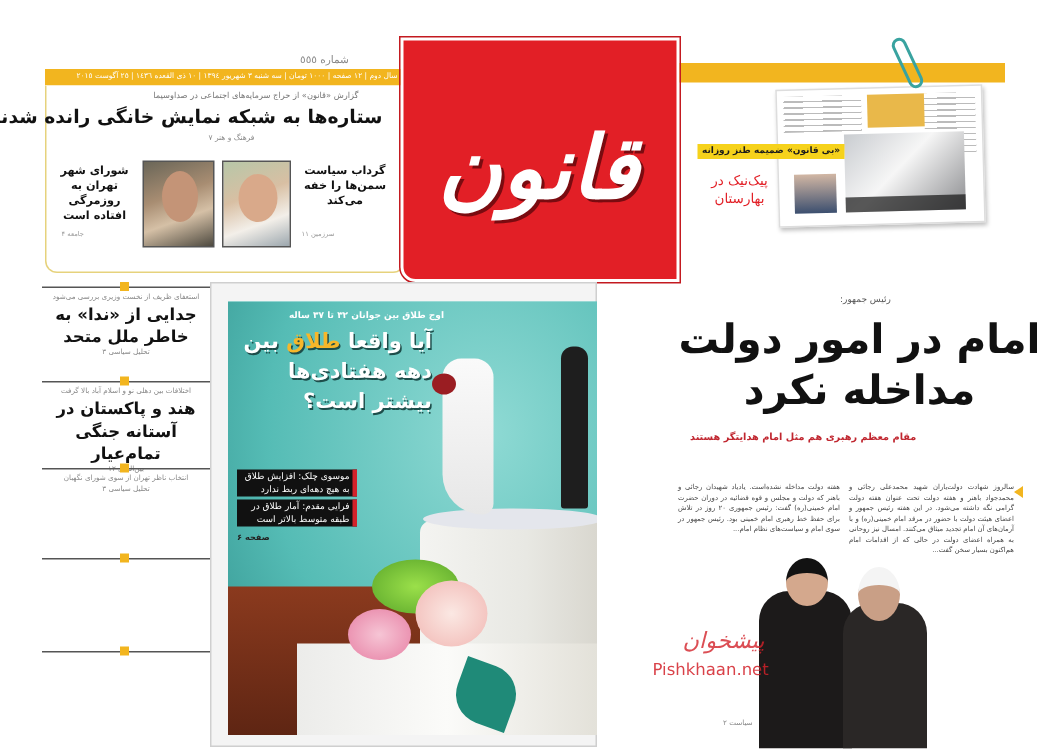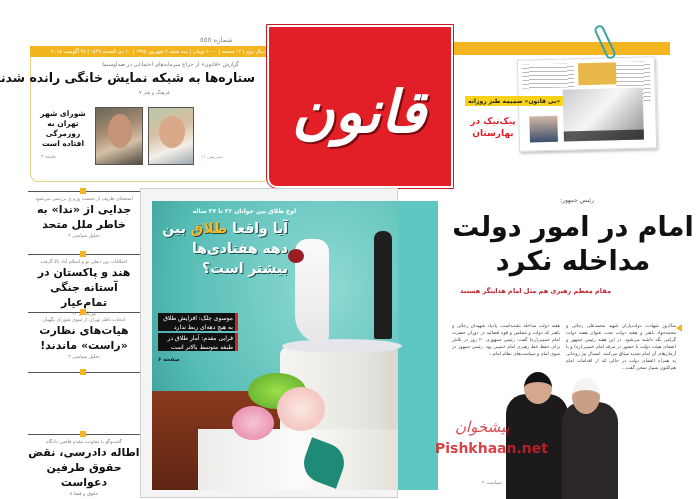--- a/index.html
+++ b/index.html
@@ -40,35 +40,35 @@
   
   .promo-paper { left: 518px; top: 58px; width: 138px; height: 92px; background: #fff; border: 1px solid #ddd; box-shadow: 1px 2px 3px rgba(0,0,0,.25); transform: rotate(-1.5deg); }
   .promo-logo { position: absolute; left: 60px; top: 4px; width: 40px; height: 22px; background: #e9b84a; }
   .promo-photo { position: absolute; left: 44px; top: 30px; width: 80px; height: 52px; background: linear-gradient(135deg, #c9ccd0 0%, #f6f6f6 45%, #8c8d90 100%); }
   .promo-band { position: absolute; left: 44px; top: 72px; width: 80px; height: 10px; background: rgba(20,20,20,.7); }
   .promo-lines { position: absolute; right: 4px; top: 4px; width: 34px; height: 40px; background: repeating-linear-gradient(#fff 0 3px, #bbb 3px 4px); }
   .promo-lines2 { position: absolute; left: 4px; top: 4px; width: 52px; height: 24px; background: repeating-linear-gradient(#fff 0 3px, #bbb 3px 4px); }
   .promo-thumb { position: absolute; left: 10px; top: 56px; width: 28px; height: 26px; background: linear-gradient(#d2b7a4, #3c4f6f); }
   .clip { left: 600px; top: 24px; width: 10px; height: 36px; border: 2px solid #39a3a0; border-radius: 6px; transform: rotate(-25deg); }
   .promo-tag { left: 465px; top: 96px; background: #f6d21b; font-size: 6px; font-weight: bold; padding: 1px 3px; direction: rtl; line-height: 8px; text-align: center; }
-  .promo-title { left: 462px; top: 115px; width: 62px; color: #e21f26; font-size: 9px; font-weight: bold; line-height: 12px; direction: rtl; text-align: center; }
+  .promo-title { left: 462px; top: 115px; width: 62px; color: #e21f26; font-size: 9px; font-weight: normal; line-height: 12px; direction: rtl; text-align: center; }
 
   
   .left-col { left: 28px; top: 186px; width: 112px; height: 313px; }
   .lc-item { position: absolute; left: 0; width: 112px; text-align: center; direction: rtl; }
   .lc-divider { position: absolute; left: 0; width: 112px; height: 1px; background: #555; }
   .lc-divider::after { content: ""; position: absolute; left: 52px; top: -3px; width: 6px; height: 6px; background: #f2b51f; }
   .lc-kicker { font-size: 4.8px; color: #888; line-height: 7px; }
   .lc-headline { font-size: 11px; font-weight: bold; line-height: 15px; color: #111; }
   .lc-red { color: #d3222a; }
   .lc-ref { font-size: 4.8px; color: #888; line-height: 8px; }
 
   
   .feature-frame { left: 140px; top: 188px; width: 258px; height: 310px; border: 1px solid #cfcfcf; background: #f4f4f4; }
-  .feature { left: 152px; top: 201px; width: 286px; height: 289px; background: #5ec7c1; overflow: hidden; }
+  .feature { left: 152px; top: 201px; width: 246px; height: 289px; background: #5ec7c1; overflow: hidden; }
   .feature-bg2 { position: absolute; left: 0; top: 0; width: 246px; height: 289px; background: radial-gradient(ellipse at 70% 30%, #8fdad4 0%, #55bcb5 60%, #2f8f8b 100%); }
   .table-wood { position: absolute; left: 0; top: 190px; width: 246px; height: 100px; background: linear-gradient(#8b3a1e, #5e2513); }
   .cake-top { position: absolute; left: 128px; top: 146px; width: 118px; height: 150px; background: linear-gradient(90deg, #f4f4f1, #e8e8e3 60%, #d9d7cf); border-radius: 8px 0 0 0; }
   .cake-low { position: absolute; left: 46px; top: 228px; width: 200px; height: 70px; background: linear-gradient(90deg, #ececea, #fbfbf9 50%, #e3e1d9); }
   .plate { position: absolute; left: 130px; top: 138px; width: 120px; height: 14px; border-radius: 50%; background: #e4e6ec; }
   .bride { position: absolute; left: 143px; top: 38px; width: 34px; height: 104px; background: linear-gradient(#fafafa, #e7e7e7); border-radius: 14px 14px 8px 30px; }
   .bouquet { position: absolute; left: 136px; top: 48px; width: 16px; height: 14px; border-radius: 50%; background: #9a1d22; }
   .groom { position: absolute; left: 222px; top: 30px; width: 18px; height: 108px; background: #1e1e1e; border-radius: 8px 8px 2px 2px; }
   .rose1 { position: absolute; left: 80px; top: 205px; width: 42px; height: 34px; border-radius: 50%; background: radial-gradient(#f6c5d5, #e780a4); }
   .rose2 { position: absolute; left: 125px; top: 186px; width: 48px; height: 44px; border-radius: 50%; background: radial-gradient(#fbe8e3, #f1b7b3); }
@@ -89,21 +89,21 @@
   .r-sub { left: 460px; top: 287px; font-size: 6.5px; color: #c0262f; font-weight: bold; direction: rtl; }
   .r-body { position: absolute; direction: rtl; text-align: justify; font-size: 4.6px; line-height: 7px; color: #444; }
   .r-col1 { left: 566px; top: 322px; width: 110px; height: 170px; }
   .r-col2 { left: 452px; top: 322px; width: 108px; height: 160px; }
   .r-bullet { position: absolute; left: 676px; top: 324px; width: 0; height: 0; border-top: 4px solid transparent; border-bottom: 4px solid transparent; border-right: 6px solid #f2b51f; }
   .r-photo { left: 506px; top: 372px; width: 110px; height: 127px; background: #fff; }
   .fig1 { position: absolute; left: 0; top: 22px; width: 62px; height: 105px; background: #1c1a1a; border-radius: 20px 20px 0 0; }
   .fig1-head { position: absolute; left: 18px; top: 0; width: 28px; height: 32px; border-radius: 50%; background: #d4a88d; border-top: 10px solid #121212; }
   .fig2 { position: absolute; left: 56px; top: 30px; width: 56px; height: 97px; background: #2a2726; border-radius: 20px 20px 0 0; }
   .fig2-head { position: absolute; left: 66px; top: 6px; width: 28px; height: 36px; border-radius: 50%; background: #c99f86; border-top: 12px solid #f4f4f4; }
-  .watermark { left: 435px; top: 440px; color: #d3222a; font-size: 14px; font-weight: bold; opacity: .85; font-family: "DejaVu Sans", sans-serif; }
+  .watermark { left: 435px; top: 440px; color: #d3222a; font-size: 11px; font-weight: normal; opacity: .85; font-family: "DejaVu Sans", sans-serif; }
   .watermark-logo { left: 455px; top: 418px; color: #d3222a; font-size: 15px; font-style: italic; font-family: "DejaVu Serif", serif; opacity: .8; direction: rtl; }
   .r-ref { left: 482px; top: 480px; font-size: 4.8px; color: #888; direction: rtl; }
 </style>
 </head>
 <body>
 
 <div class="abs issue-label">شماره ٥٥٥</div>
 <div class="abs dateline">سال دوم | ١٢ صفحه | ١٠٠٠ تومان | سه شنبه ٣ شهریور ١٣٩٤ | ١٠ ذی القعده ١٤٣٦ | ٢٥ آگوست ٢٠١٥</div>
 <div class="abs right-strip"></div>
 
@@ -112,20 +112,21 @@
   <div class="top-headline">ستاره‌ها به شبکه نمایش خانگی رانده شدند</div>
   <div class="top-ref">فرهنگ و هنر ۷</div>
 
   <div class="photo photo1">
       <div class="face"></div>
     </div>
   <div class="photo photo2">
       <div class="face"></div>
     </div>
 
+  <div class="side-story s1">گرداب سیاست سمن‌ها را خفه می‌کند</div>
   <div class="side-story s2">شورای شهر تهران به روزمرگی افتاده است</div>
   <div class="s-ref s1ref">سرزمین ١١</div>
   <div class="s-ref s2ref">جامعه ۴</div>
 </div>
 
 <div class="abs masthead">
   <div class="mast-title">قانون</div>
 </div>
 
 <div class="abs promo-paper">
@@ -151,32 +152,26 @@
   <div class="lc-divider" style="top:68px"></div>
   <div class="lc-item" style="top:72px">
     <div class="lc-kicker">اختلافات بین دهلی نو و اسلام آباد بالا گرفت</div>
     <div class="lc-headline">هند و پاکستان در آستانه جنگی تمام‌عیار</div>
     <div class="lc-ref">بین‌الملل ١٢</div>
   </div>
 
   <div class="lc-divider" style="top:126px"></div>
   <div class="lc-item" style="top:130px">
     <div class="lc-kicker">انتخاب ناظر تهران از سوی شورای نگهبان</div>
-    <div class="lc-headline">هیات‌های نظارت «راست» ماندند!</div>
     <div class="lc-ref">تحلیل سیاسی ٣</div>
   </div>
 
   <div class="lc-divider" style="top:186px"></div>
 
   <div class="lc-divider" style="top:248px"></div>
-  <div class="lc-item" style="top:252px">
-    <div class="lc-kicker">گفت‌وگو با معاونت مقدم قاضی دادگاه</div>
-    <div class="lc-headline">اطاله دادرسی، نقض حقوق طرفین دعواست</div>
-    <div class="lc-ref">حقوق و قضا ٥</div>
-  </div>
 </div>
 
 <div class="abs feature-frame"></div>
 <div class="abs feature">
   <div class="feature-bg2"></div>
   <div class="table-wood"></div>
   <div class="cake-top"></div>
   <div class="plate"></div>
   <div class="cake-low"></div>
   <div class="bride"></div>

